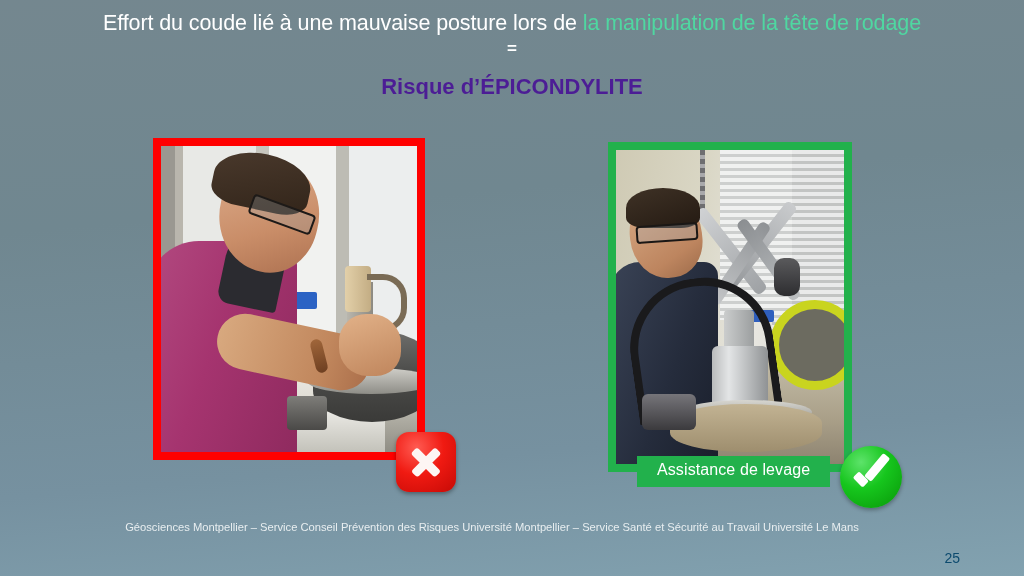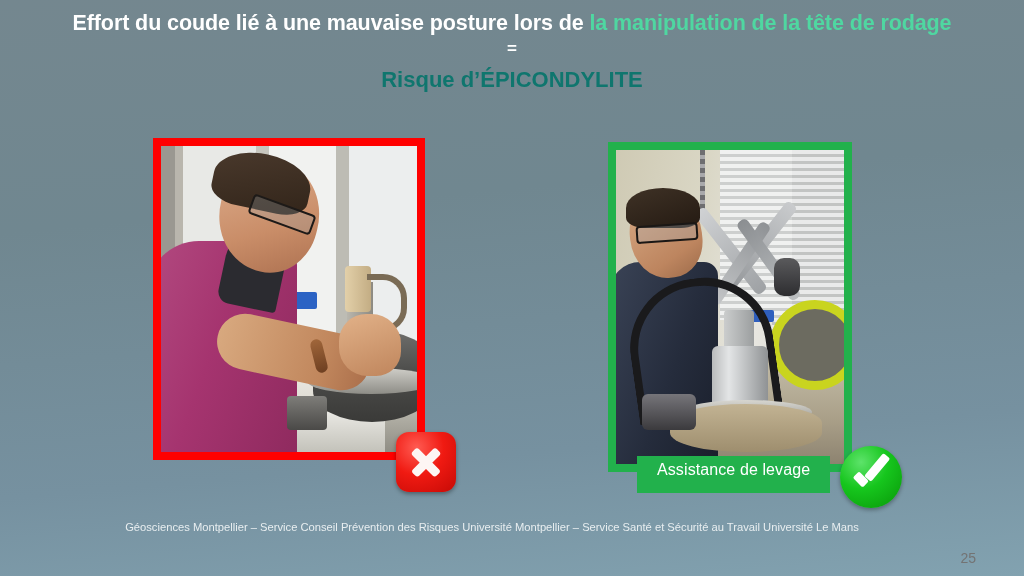--- a/index.html
+++ b/index.html
@@ -20,37 +20,37 @@
   #title-block {
     position: absolute;
     top: 10px;
     left: 0;
     width: 1024px;
     text-align: center;
     line-height: 1.22;
   }
   .title-line-1 {
     font-size: 21.5px;
-    font-weight: bold;
+    font-weight: normal;
     letter-spacing: -0.1px;
     white-space: nowrap;
   }
   .t-white { color: #FFFFFF; }
   .t-green { color: #4FD7A1; }
   .title-eq {
     font-size: 17px;
     font-weight: bold;
     color: #FFFFFF;
     margin-top: 3px;
   }
   .title-line-3 {
     font-size: 22px;
     font-weight: bold;
-    color: #0f766e;
-    margin-top: 7px;
+    color: #4c1d95;
+    margin-top: 14px;
   }
 
   
   .photo-frame {
     position: absolute;
     box-sizing: border-box;
     overflow: hidden;
   }
   #photo-left-frame {
     left: 153px;
@@ -304,21 +304,21 @@
     position: absolute; left: 26px; bottom: 34px; width: 54px; height: 36px;
     background: linear-gradient(180deg, #76757a, #3b3a3d);
     border-radius: 6px;
   }
 
   
   #caption-assistance {
     position: absolute;
     left: 637px;
     top: 456px;
-    padding: 5px 20px 14px 20px;
+    padding: 5px 20px 8px 20px;
     background: #22B14C;
     color: #FFFFFF;
     font-size: 16px;
     white-space: nowrap;
     letter-spacing: 0.1px;
   }
 
   
   #badge-cross {
     position: absolute;
@@ -383,23 +383,23 @@
     left: 0;
     top: 519px;
     width: 984px;
     text-align: center;
     color: #E8EEF0;
     font-size: 11.2px;
     line-height: 1.55;
   }
   #page-number {
     position: absolute;
-    right: 48px;
+    right: 64px;
     top: 550px;
-    color: #737373;
+    color: #0c4a6e;
     font-size: 14px;
   }
 </style>
 </head>
 <body>
 
 <div id="title-block">
   <div class="title-line-1"><span class="t-white">Effort du coude lié à une mauvaise posture lors de </span><span class="t-green">la manipulation de la tête de rodage</span></div>
   <div class="title-eq">=</div>
   <div class="title-line-3">Risque d’ÉPICONDYLITE</div>

